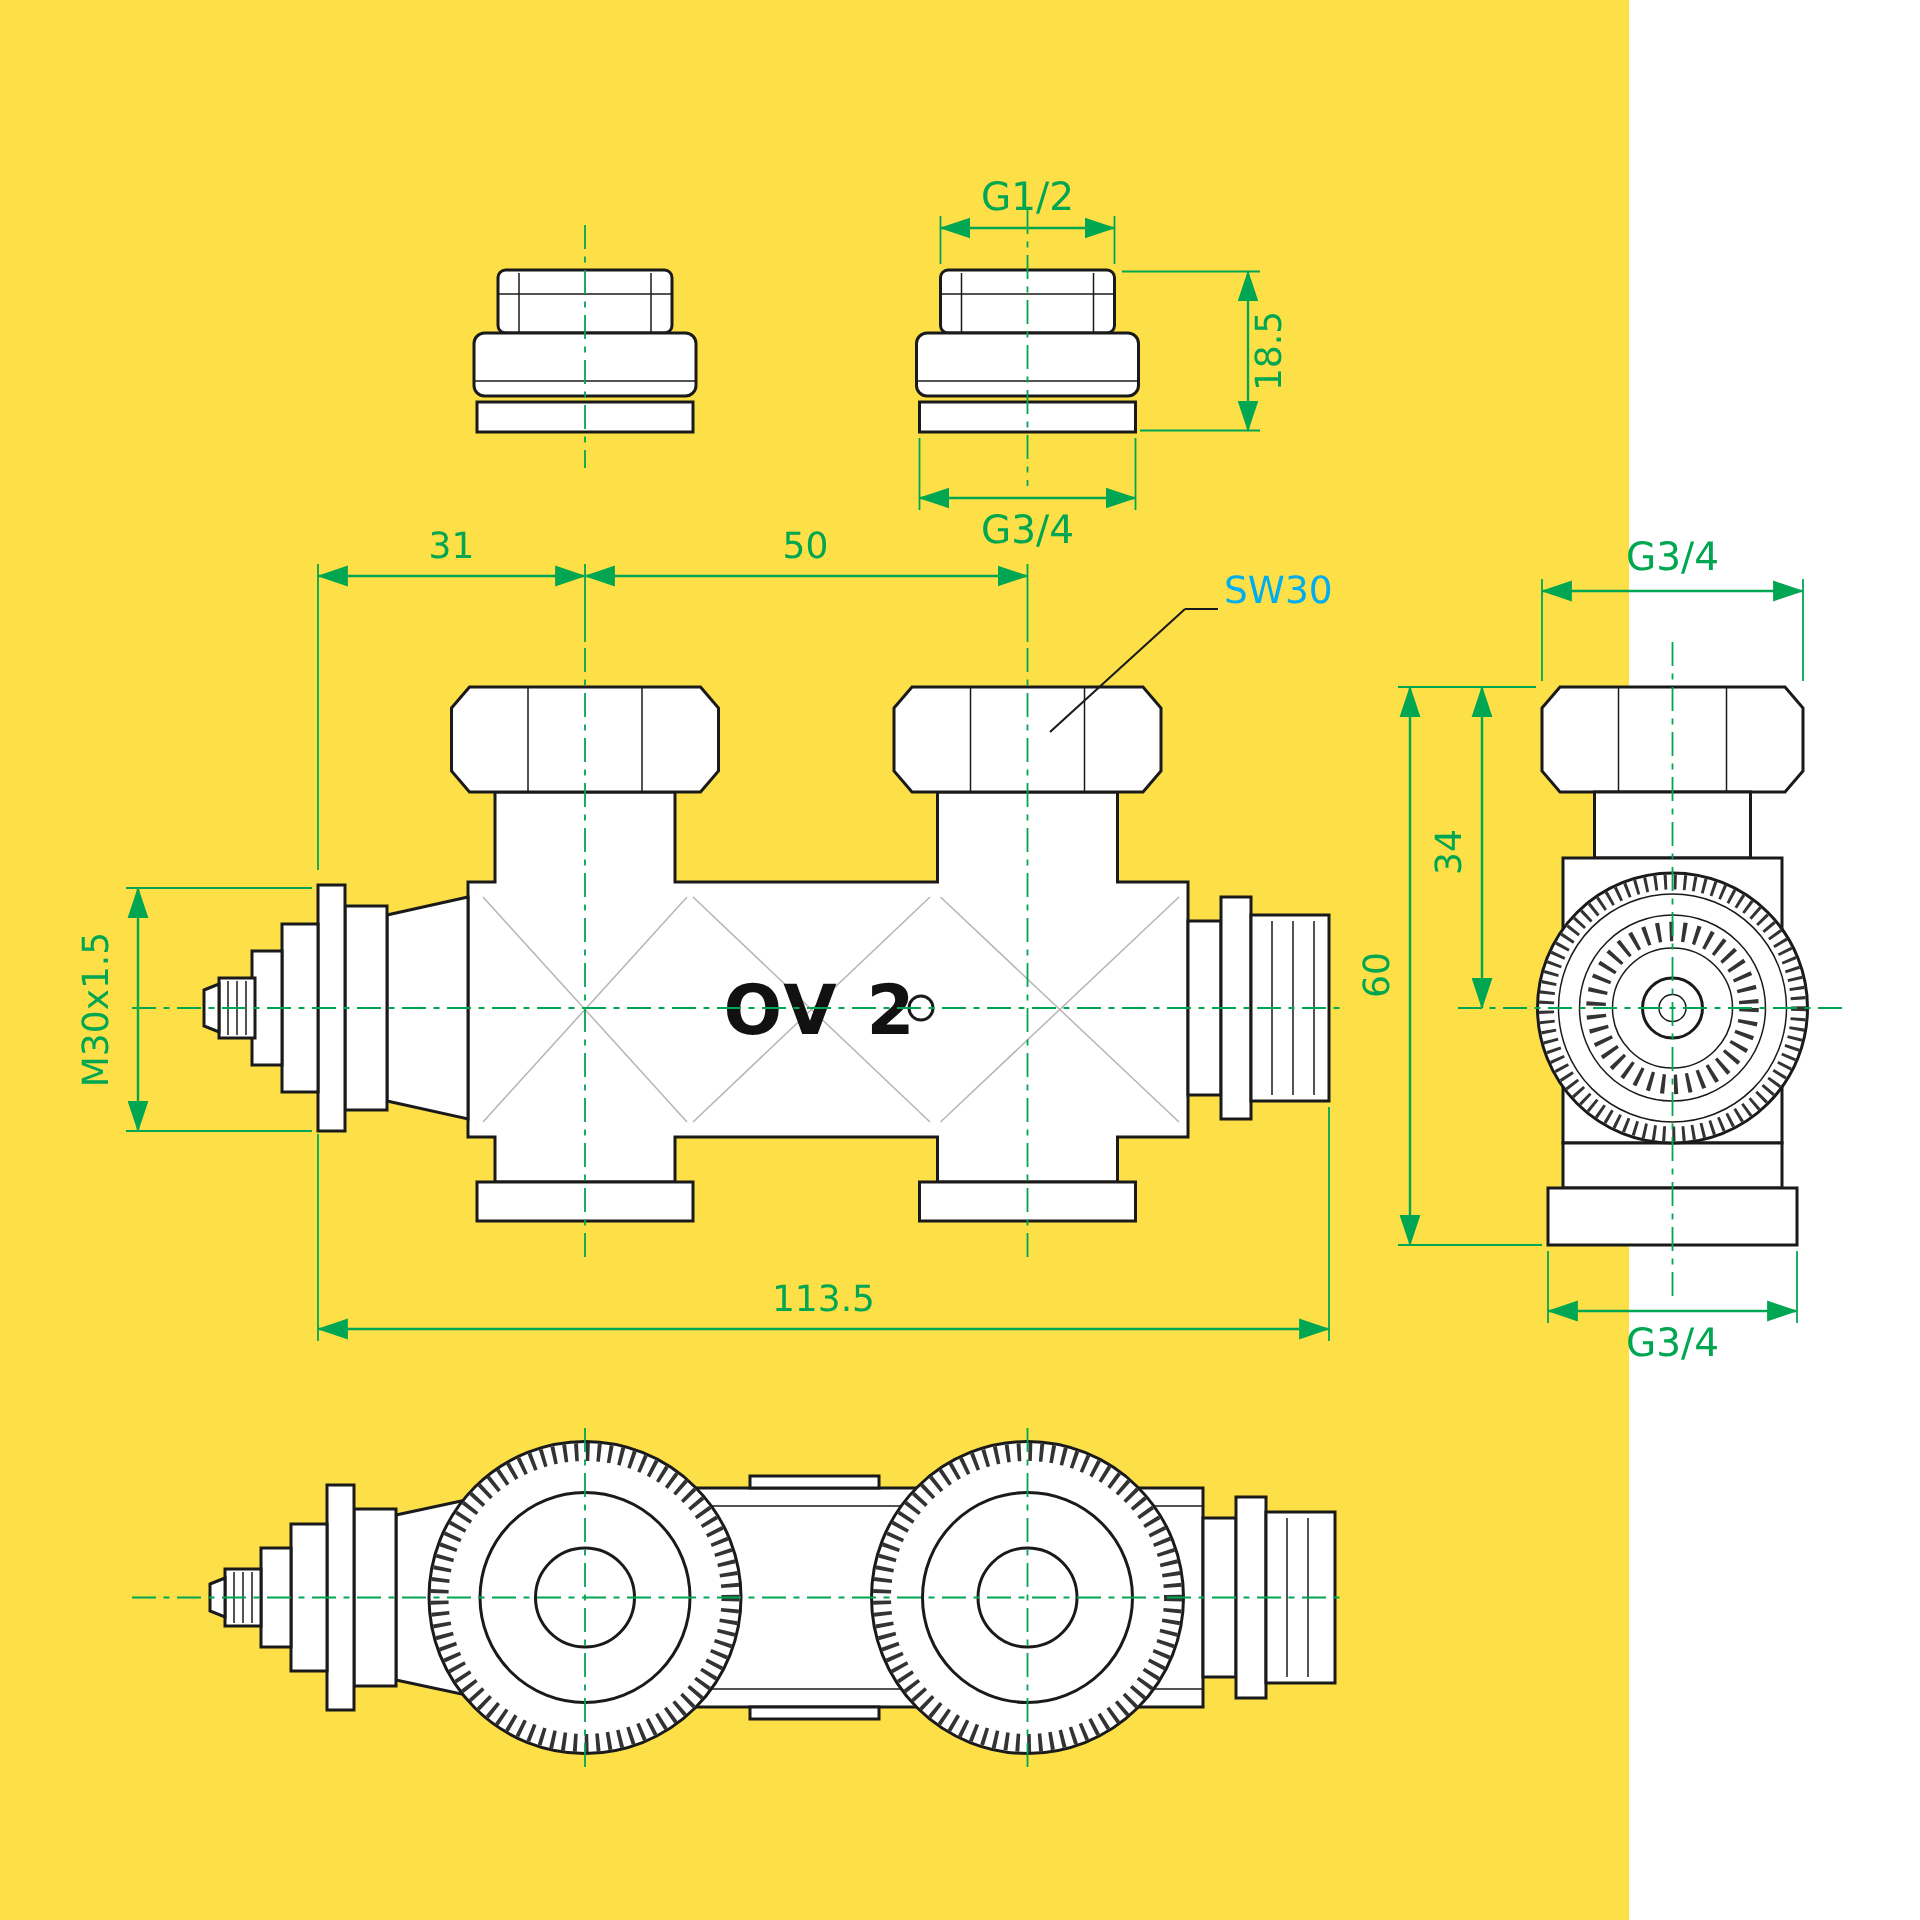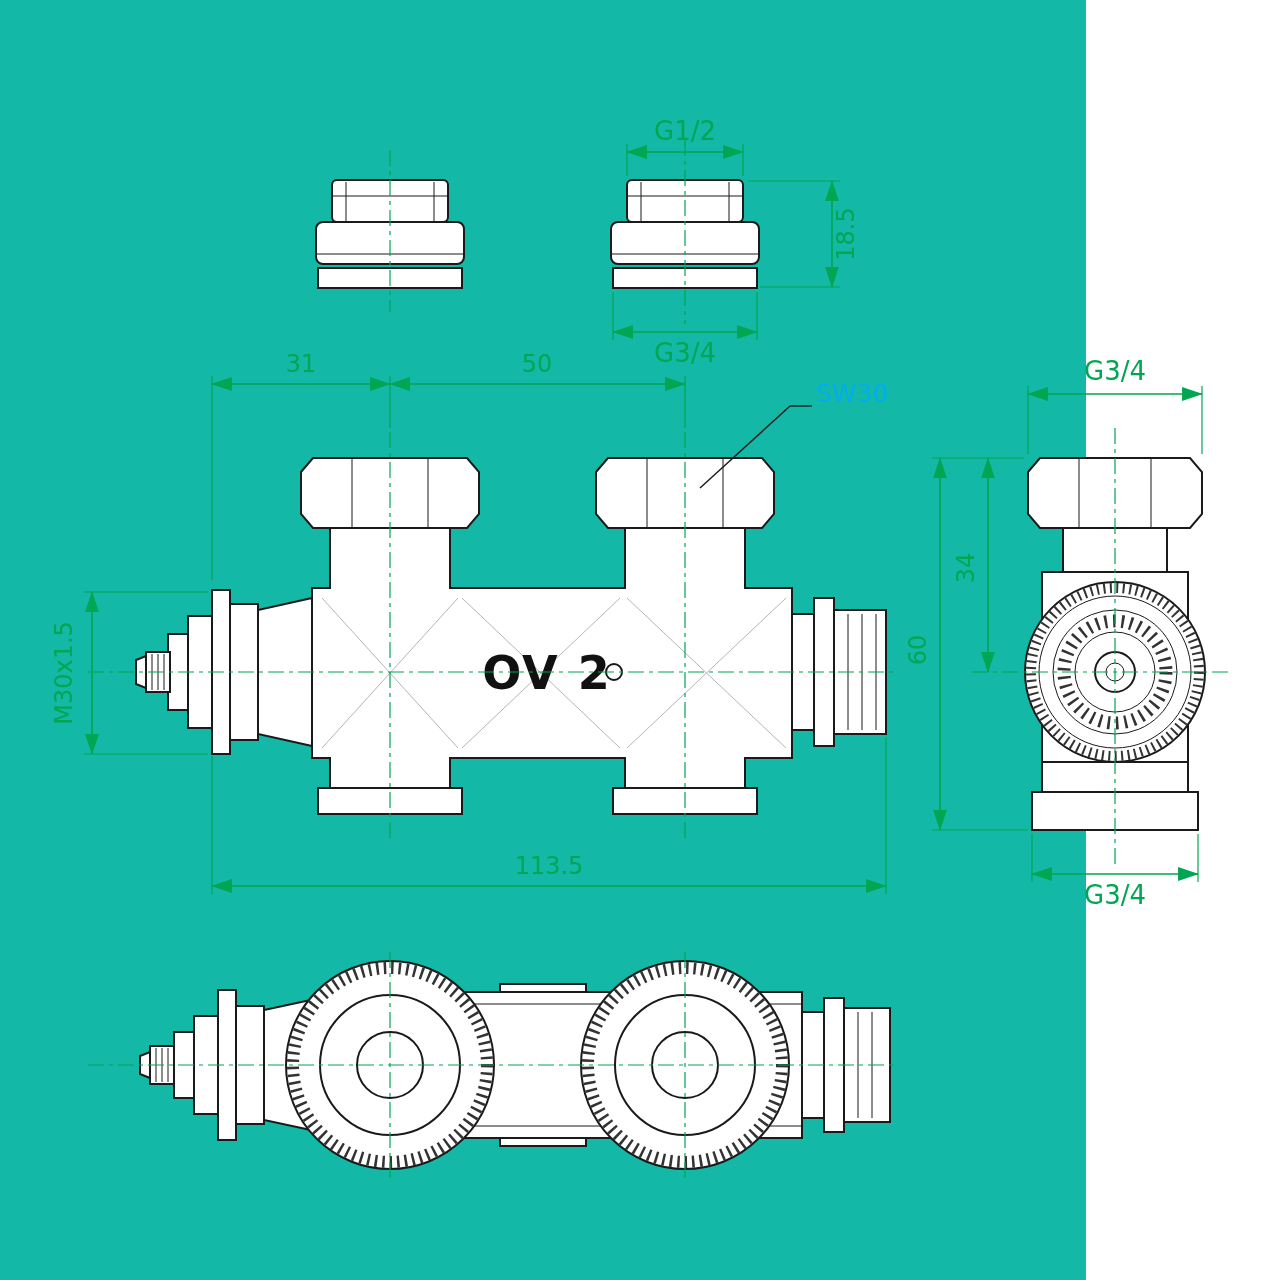--- a/index.html
+++ b/index.html
@@ -1,16 +1,16 @@
 <!DOCTYPE html>
 <html><head>
 <meta charset="utf-8">
 <style>
   html, body { margin: 0; padding: 0; background: #ffffff; }
-  .stage { width: 1086px; height: 1280px; position: relative; background: #14b8a6; }
+  .stage { width: 1086px; height: 1280px; position: relative; background: #fde047; }
   svg text { font-family: "DejaVu Sans", sans-serif; }
   .dimtxt { fill: #00a651; font-size: 24px; }
   .dimtxt-big { fill: #00a651; font-size: 26px; }
   .callout { fill: #00aeef; font-size: 25px; }
   .marktxt { fill: #111; font-size: 46px; font-weight: bold; letter-spacing: 2px; }
   .part { fill: #ffffff; stroke: #1a1a1a; stroke-width: 2; }
   .part-thin { fill: none; stroke: #1a1a1a; stroke-width: 1; }
   .hatch { stroke: #b5b5b5; stroke-width: 1; }
   .dim { stroke: #00a651; stroke-width: 1.6; fill: none; }
   .ext { stroke: #00a651; stroke-width: 1.2; fill: none; }

